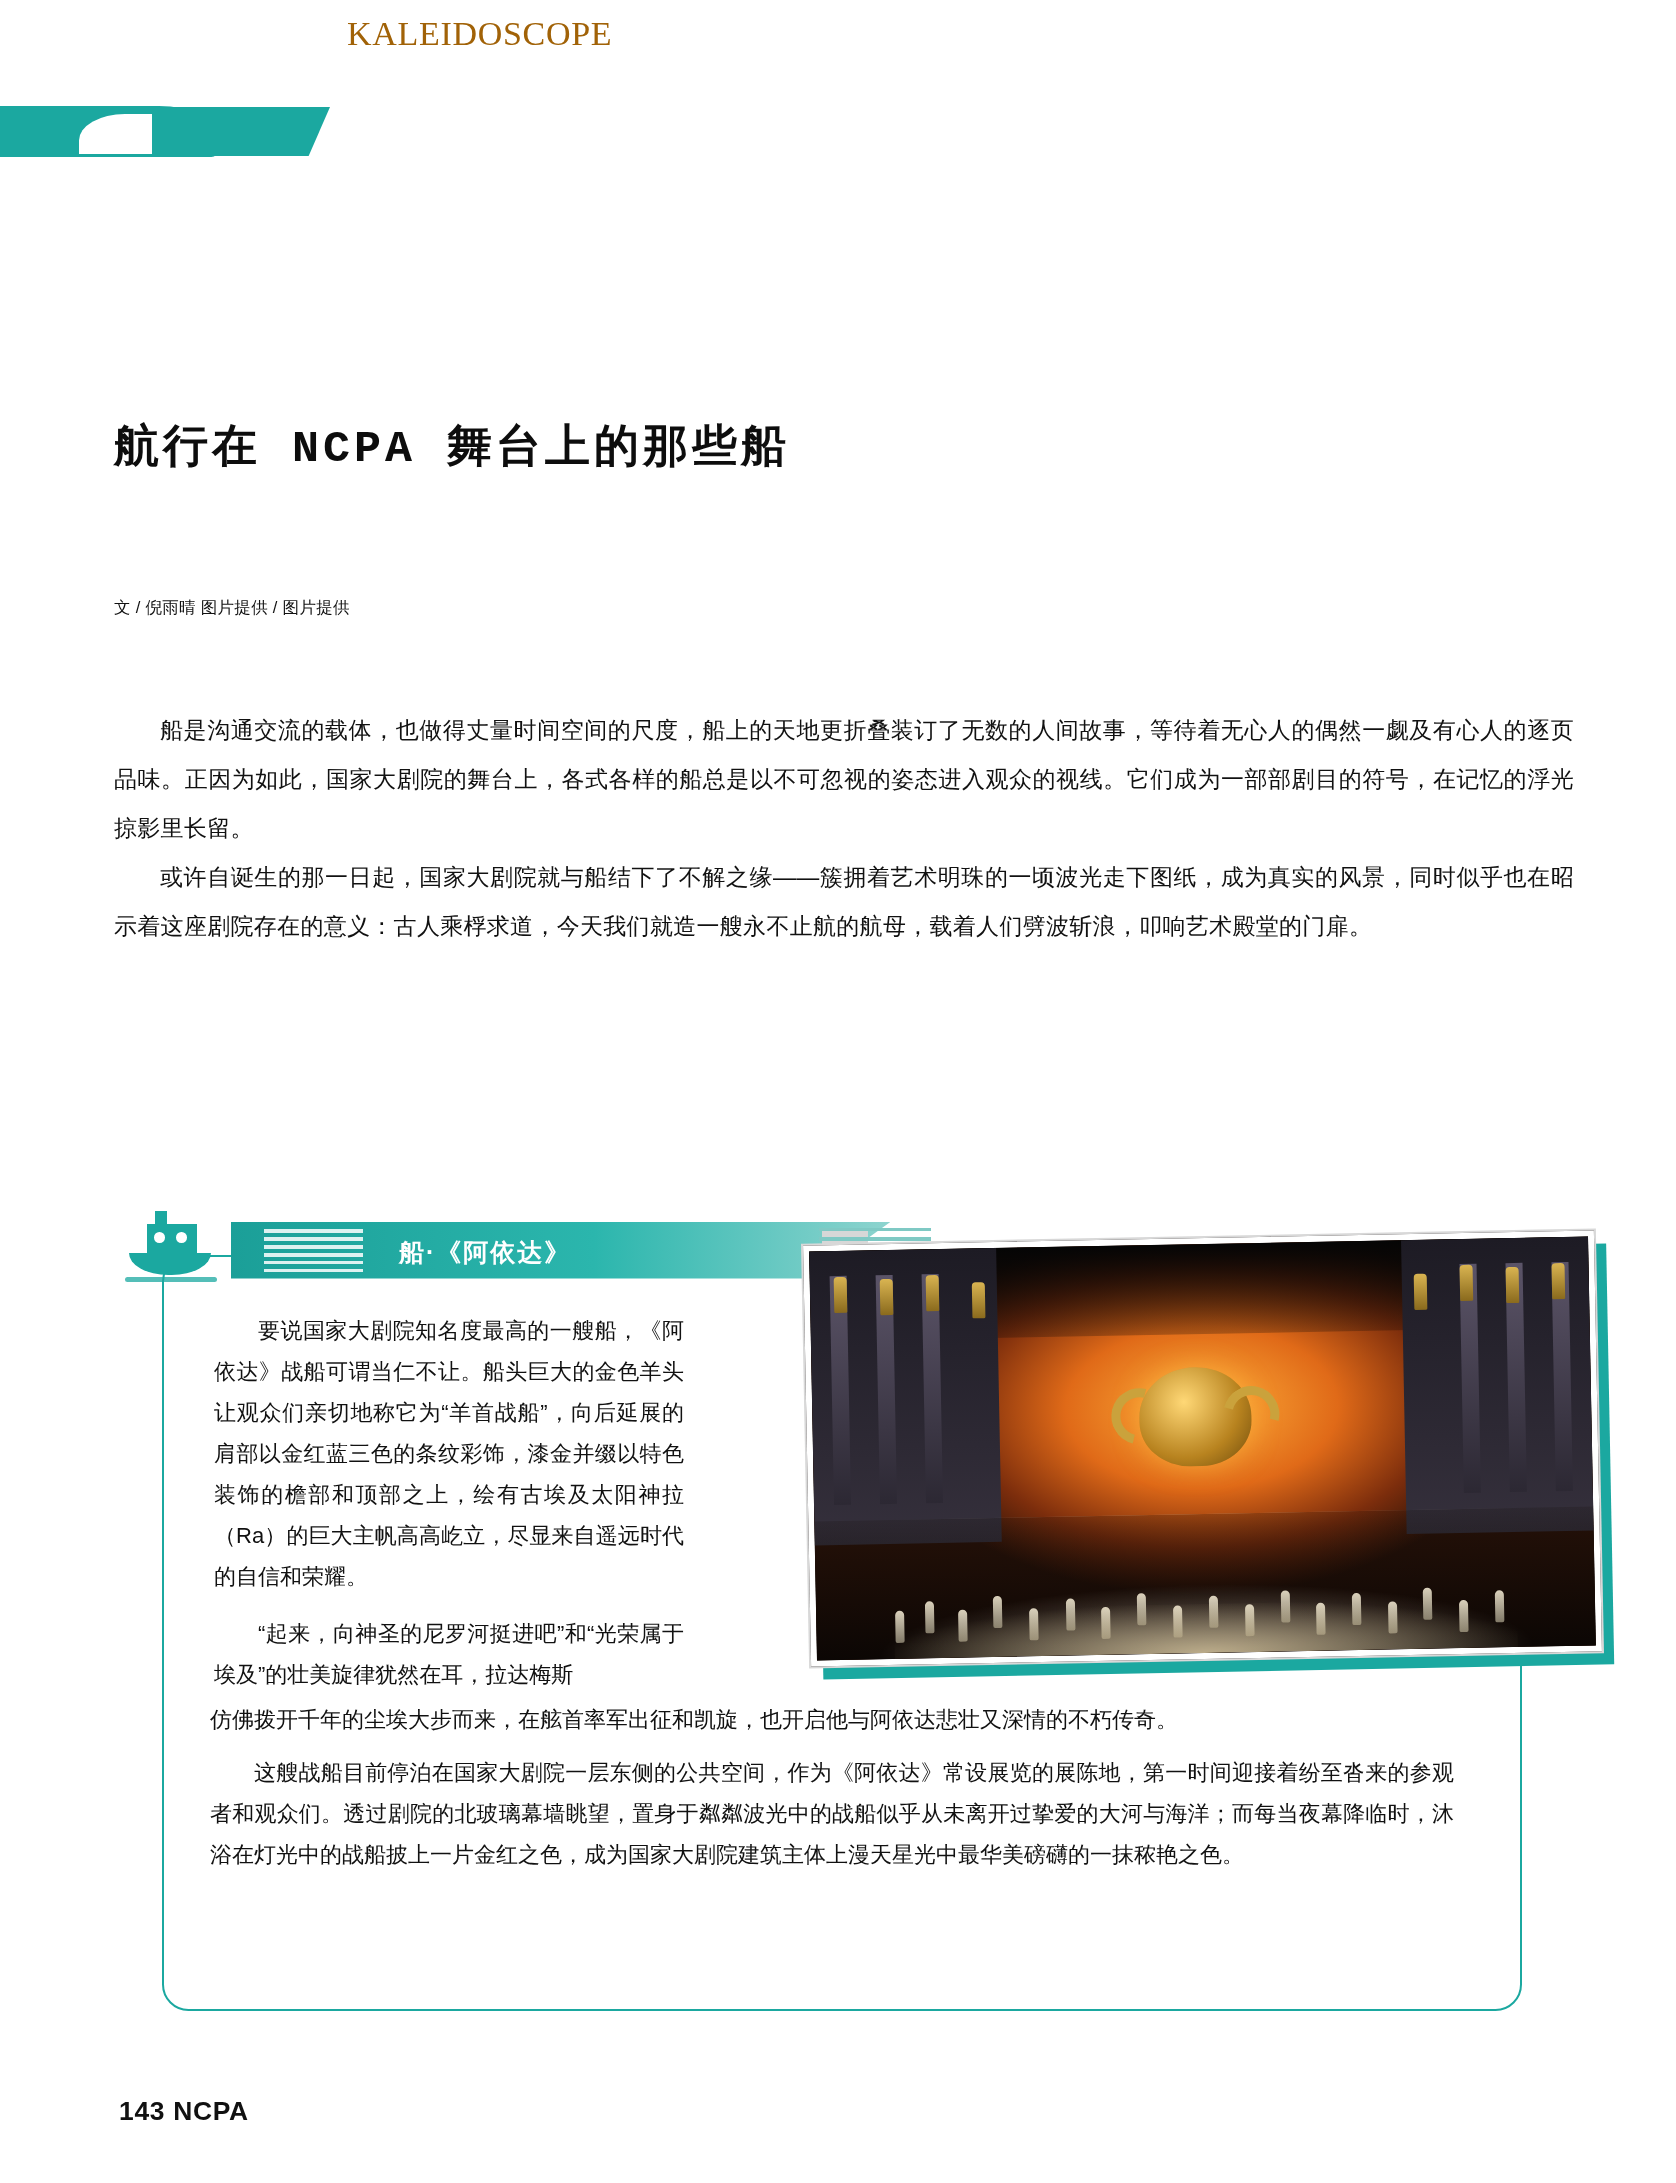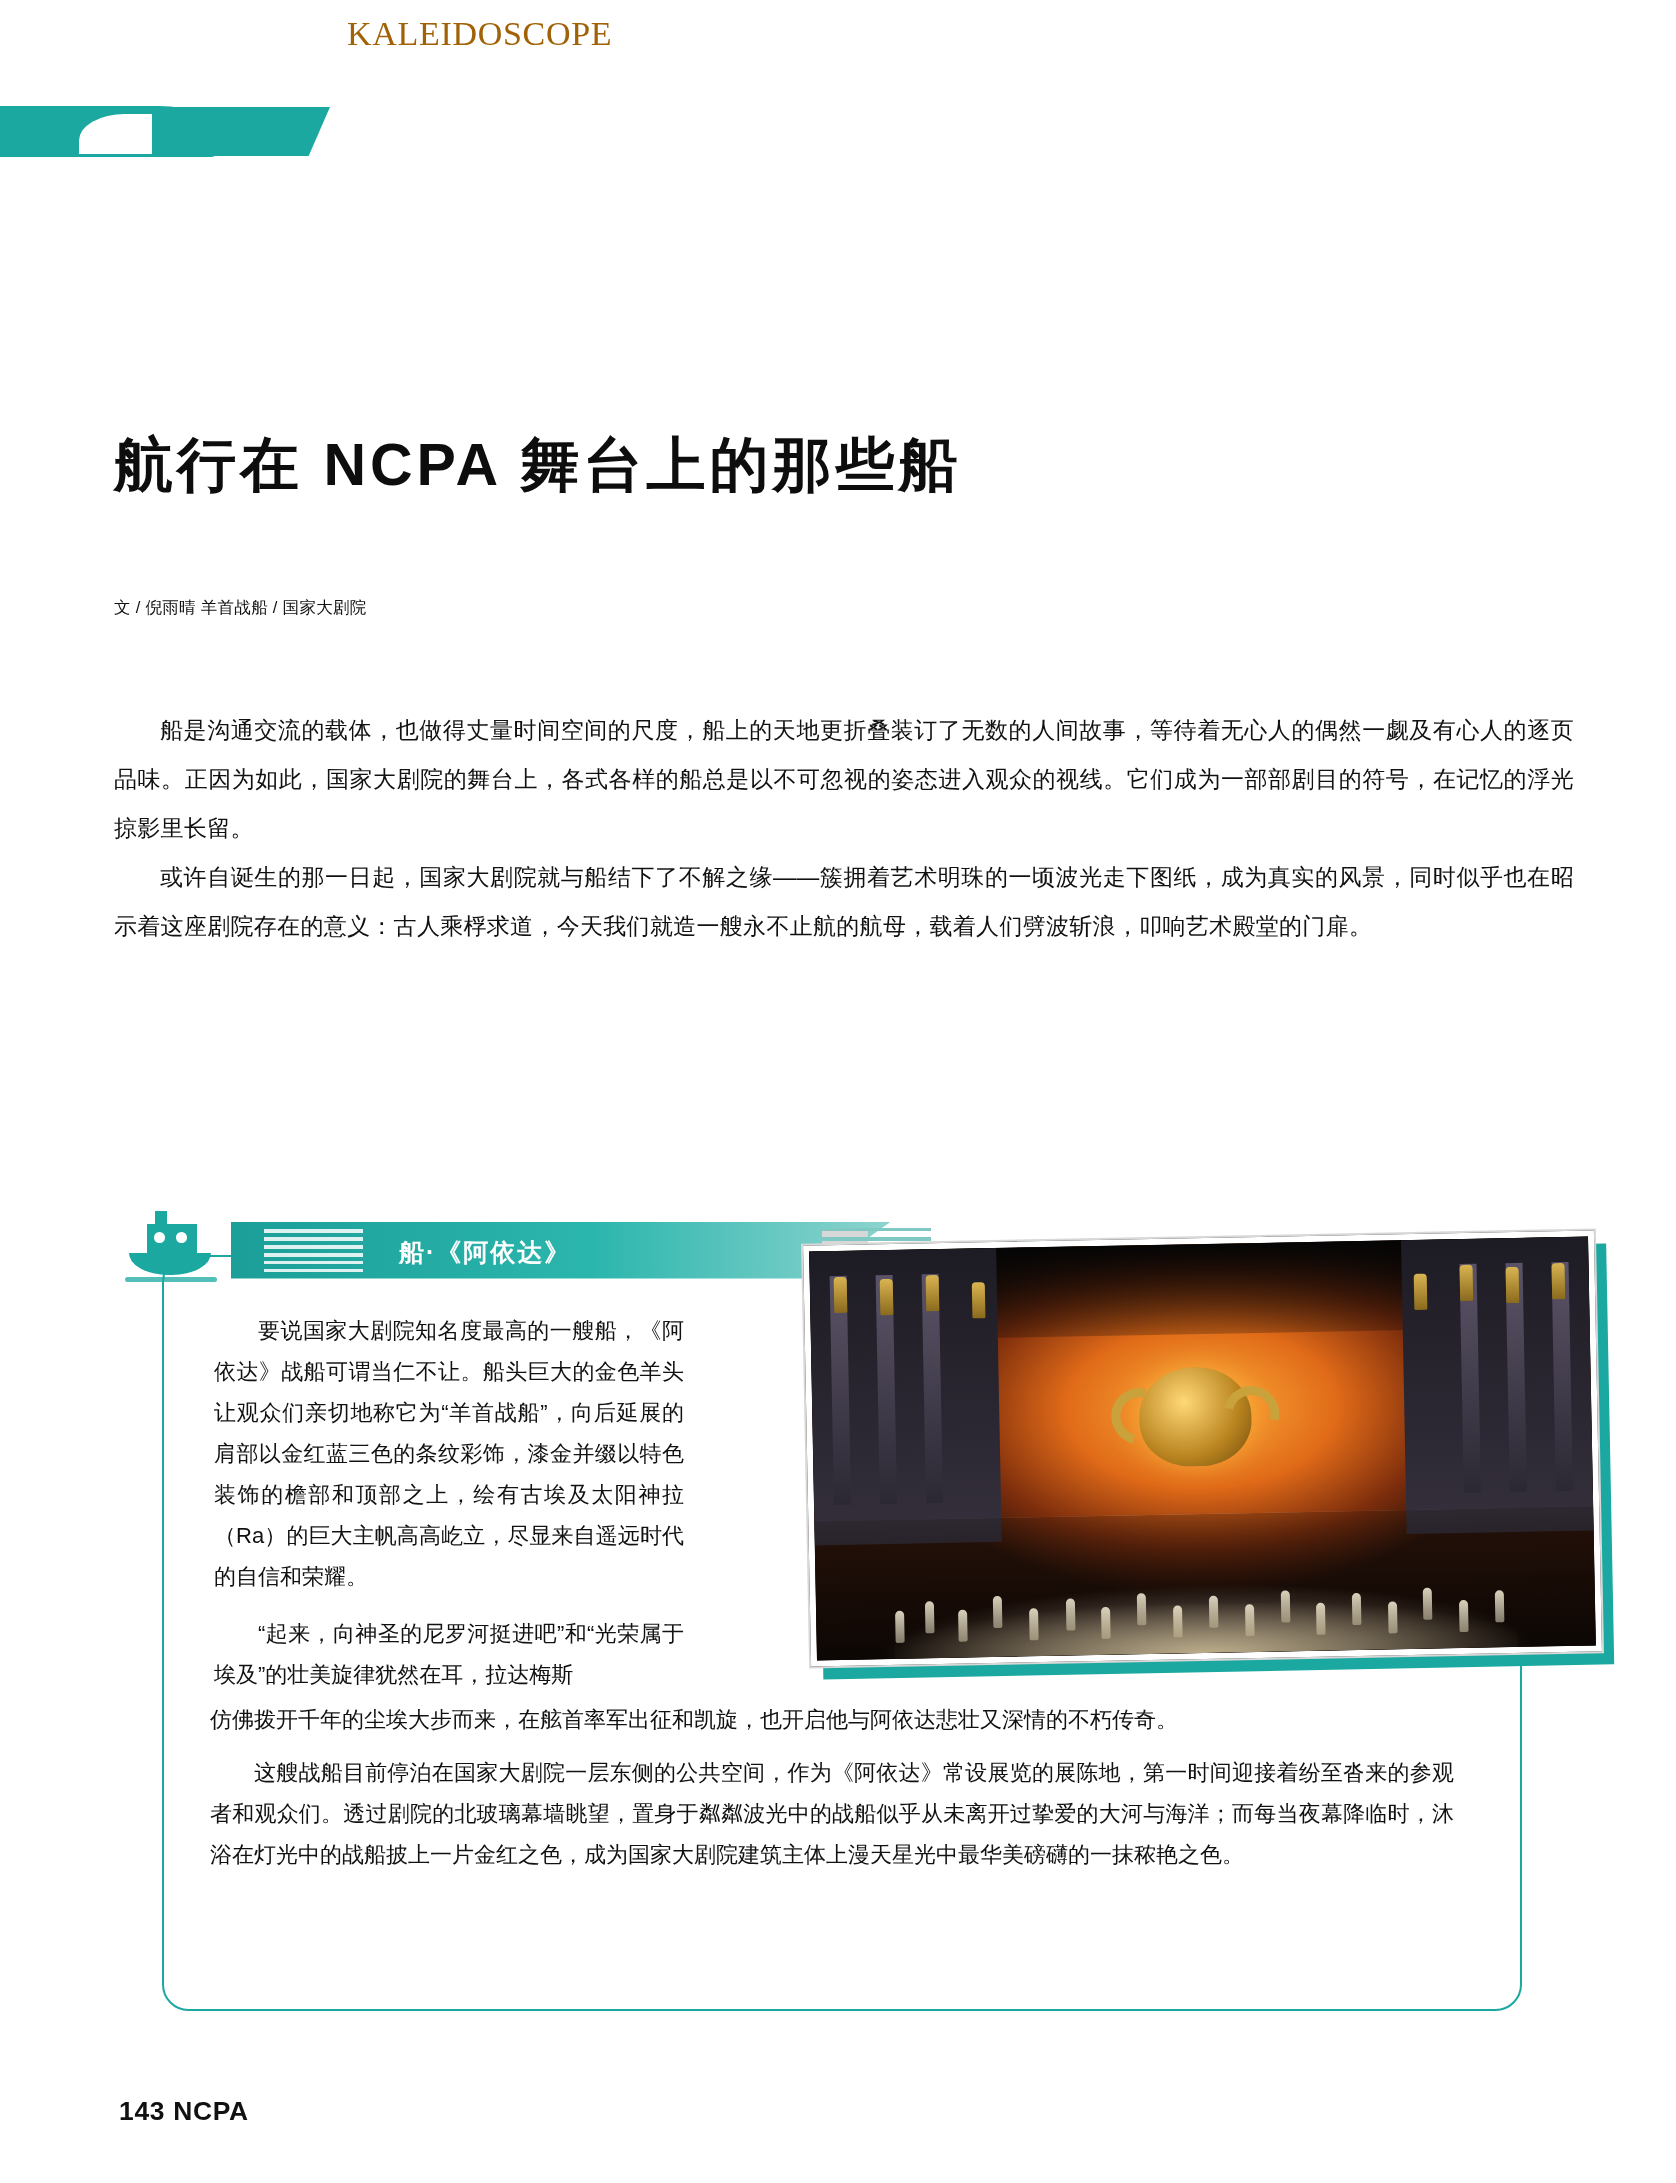--- a/index.html
+++ b/index.html
@@ -69,22 +69,22 @@
     font-size: 34px;
     letter-spacing: 0.7px;
     color: #a16207;
   }
 
   
   .article-title {
     position: absolute;
     left: 114px;
     top: 386px;
-    font-family: Liberation Sans, sans-serif;
-    font-size: 59px;
+    font-family: Liberation Mono, monospace;
+    font-size: 45px;
     letter-spacing: 4px;
     color: #0d0d0d;
     white-space: nowrap;
   }
 
   
   .byline-wrap {
     position: absolute;
     left: 114px;
     top: 597px;
@@ -422,21 +422,21 @@
   <div class="header-band-inner"></div>
   <div class="header-tab"></div>
 </div>
 <div class="header-tab-label">趣览</div>
 <div class="header-title-en">KALEIDOSCOPE</div>
 
 <h1 class="article-title">航行在 NCPA 舞台上的那些船</h1>
 
 <div class="byline-wrap">
   <div class="byline-rule"></div>
-  <div class="byline">文 / 倪雨晴  羊首战船 / 国家大剧院</div>
+  <div class="byline">文 / 倪雨晴  图片提供 / 图片提供</div>
 </div>
 
 <div class="lead">
   <p>船是沟通交流的载体，也做得丈量时间空间的尺度，船上的天地更折叠装订了无数的人间故事，等待着无心人的偶然一觑及有心人的逐页品味。正因为如此，国家大剧院的舞台上，各式各样的船总是以不可忽视的姿态进入观众的视线。它们成为一部部剧目的符号，在记忆的浮光掠影里长留。</p>
   <p>或许自诞生的那一日起，国家大剧院就与船结下了不解之缘——簇拥着艺术明珠的一顷波光走下图纸，成为真实的风景，同时似乎也在昭示着这座剧院存在的意义：古人乘桴求道，今天我们就造一艘永不止航的航母，载着人们劈波斩浪，叩响艺术殿堂的门扉。</p>
 </div>
 
 <div class="section-card">
   <div class="card-shadow"></div>
   <div class="card-body"></div>

